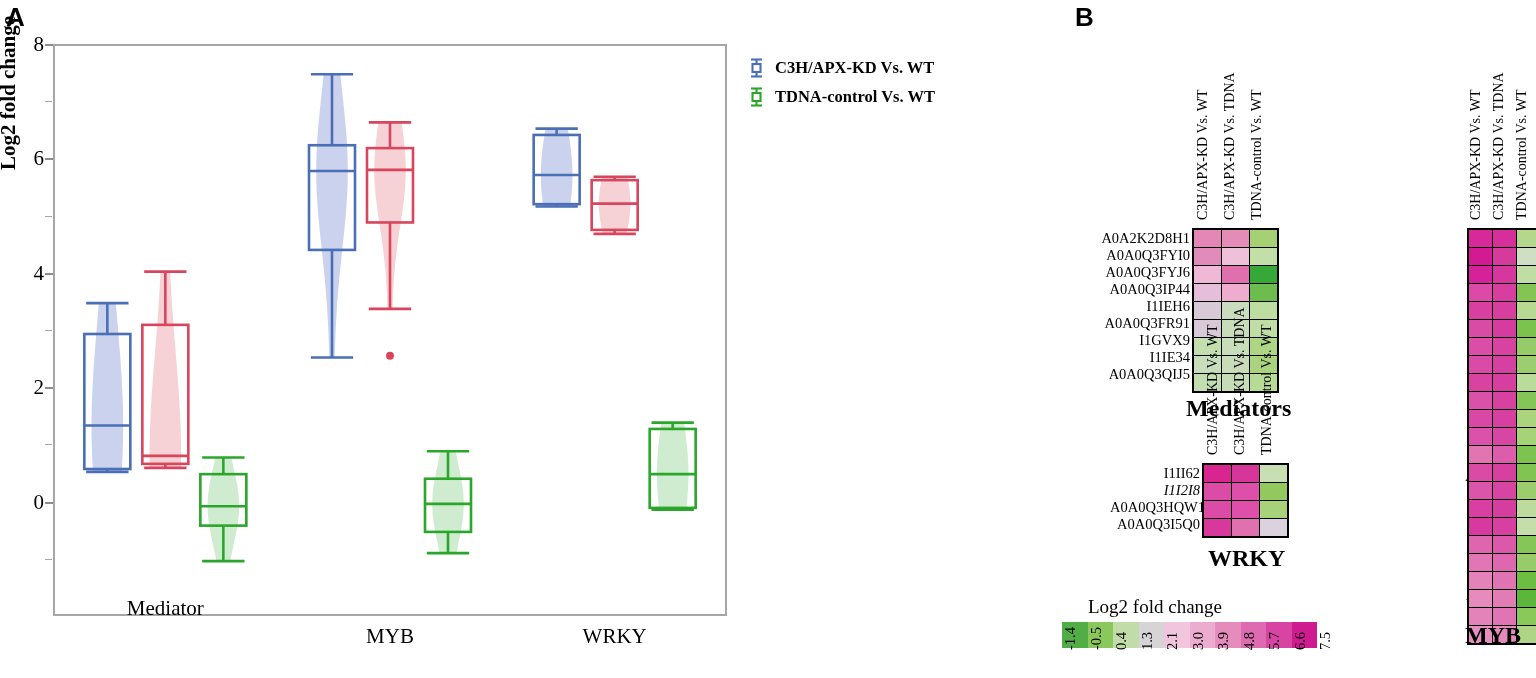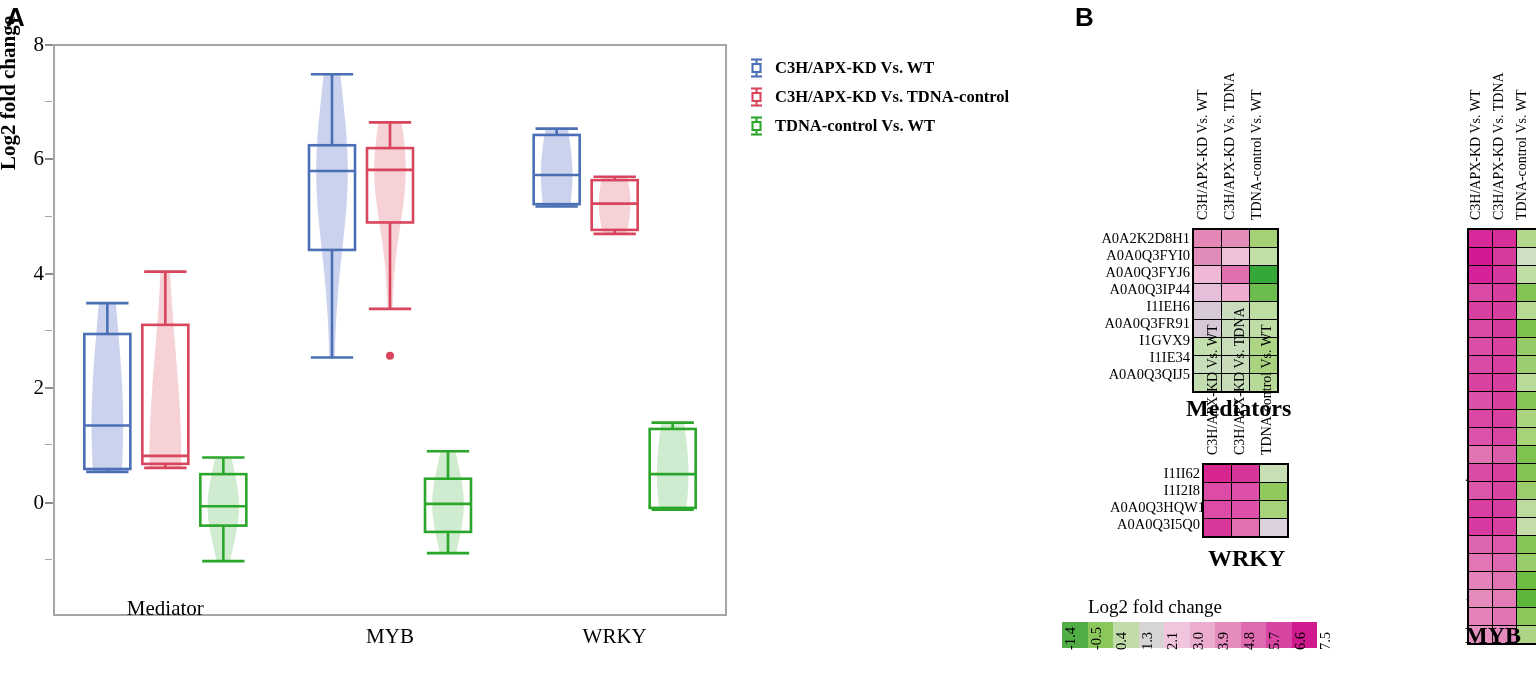--- a/index.html
+++ b/index.html
@@ -163,32 +163,20 @@
       <svg width="17" height="20">
         <g stroke="#4a6fb5" stroke-width="2.1" fill="none">
           <rect x="4.5" y="6" width="8" height="8"></rect>
           <line x1="8.5" y1="1.5" x2="8.5" y2="6"></line>
           <line x1="8.5" y1="14" x2="8.5" y2="18.5"></line>
           <line x1="3" y1="1.5" x2="14" y2="1.5"></line>
           <line x1="3" y1="18.5" x2="14" y2="18.5"></line>
         </g>
       </svg>
       <span class="legend-label">C3H/APX-KD Vs. WT</span>
-    </div>
-    <div class="legend-row">
-      <svg width="17" height="20">
-        <g stroke="#d8455c" stroke-width="2.1" fill="none">
-          <rect x="4.5" y="6" width="8" height="8"></rect>
-          <line x1="8.5" y1="1.5" x2="8.5" y2="6"></line>
-          <line x1="8.5" y1="14" x2="8.5" y2="18.5"></line>
-          <line x1="3" y1="1.5" x2="14" y2="1.5"></line>
-          <line x1="3" y1="18.5" x2="14" y2="18.5"></line>
-        </g>
-      </svg>
-      <span class="legend-label">C3H/APX-KD Vs. TDNA-control</span>
     </div>
     <div class="legend-row">
       <svg width="17" height="20">
         <g stroke="#2aa62a" stroke-width="2.1" fill="none">
           <rect x="4.5" y="6" width="8" height="8"></rect>
           <line x1="8.5" y1="1.5" x2="8.5" y2="6"></line>
           <line x1="8.5" y1="14" x2="8.5" y2="18.5"></line>
           <line x1="3" y1="1.5" x2="14" y2="1.5"></line>
           <line x1="3" y1="18.5" x2="14" y2="18.5"></line>
         </g>
@@ -280,21 +268,21 @@
         </div>
         <div style="width: 27px; position: relative;">
           <div class="hm-colhead" style="position: absolute; left: 19.44px; bottom: 0px;">C3H/APX-KD Vs. TDNA</div>
         </div>
         <div style="width: 27px; position: relative;">
           <div class="hm-colhead" style="position: absolute; left: 19.44px; bottom: 0px;">TDNA-control Vs. WT</div>
         </div>
       </div>
       <div class="hm-rowlabels" style="left: 0px; width: 90px; top: 465px;">
         <div class="hm-rowlabel" style="height: 17px; line-height: 17px;">I1II62</div>
-        <div class="hm-rowlabel" style="height: 17px; line-height: 17px;">I1I2I8</div>
+        <div class="hm-rowlabel" style="height: 17px; line-height: 17px; font-style: italic;">I1I2I8</div>
         <div class="hm-rowlabel" style="height: 17px; line-height: 17px;">A0A0Q3HQW1</div>
         <div class="hm-rowlabel" style="height: 17px; line-height: 17px;">A0A0Q3I5Q0</div>
       </div>
       <div class="hm-grid" style="left: 92px; top: 463px; grid-template-columns: repeat(3, 27px); grid-auto-rows: 17px;">
         <div class="hm-cell" style="background: rgb(217, 37, 143);"></div>
         <div class="hm-cell" style="background: rgb(214, 53, 154);"></div>
         <div class="hm-cell" style="background: rgb(200, 223, 179);"></div>
         <div class="hm-cell" style="background: rgb(220, 75, 166);"></div>
         <div class="hm-cell" style="background: rgb(221, 79, 168);"></div>
         <div class="hm-cell" style="background: rgb(145, 201, 95);"></div>

